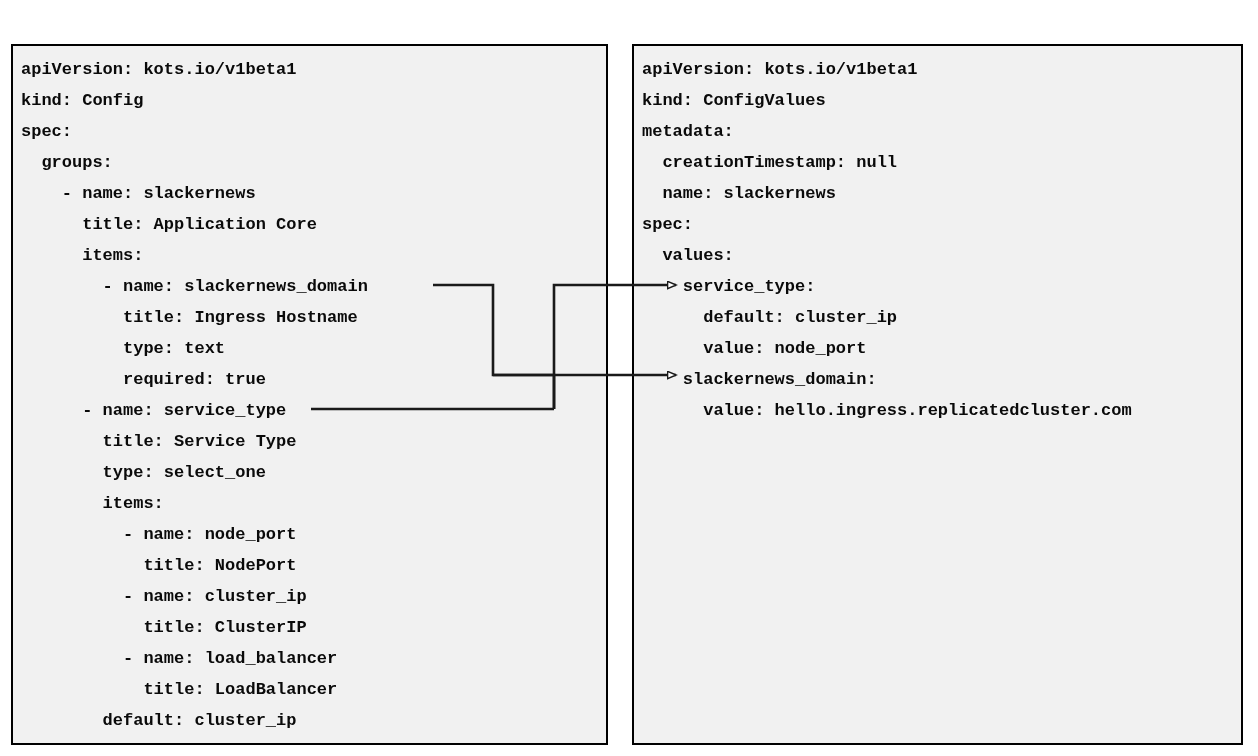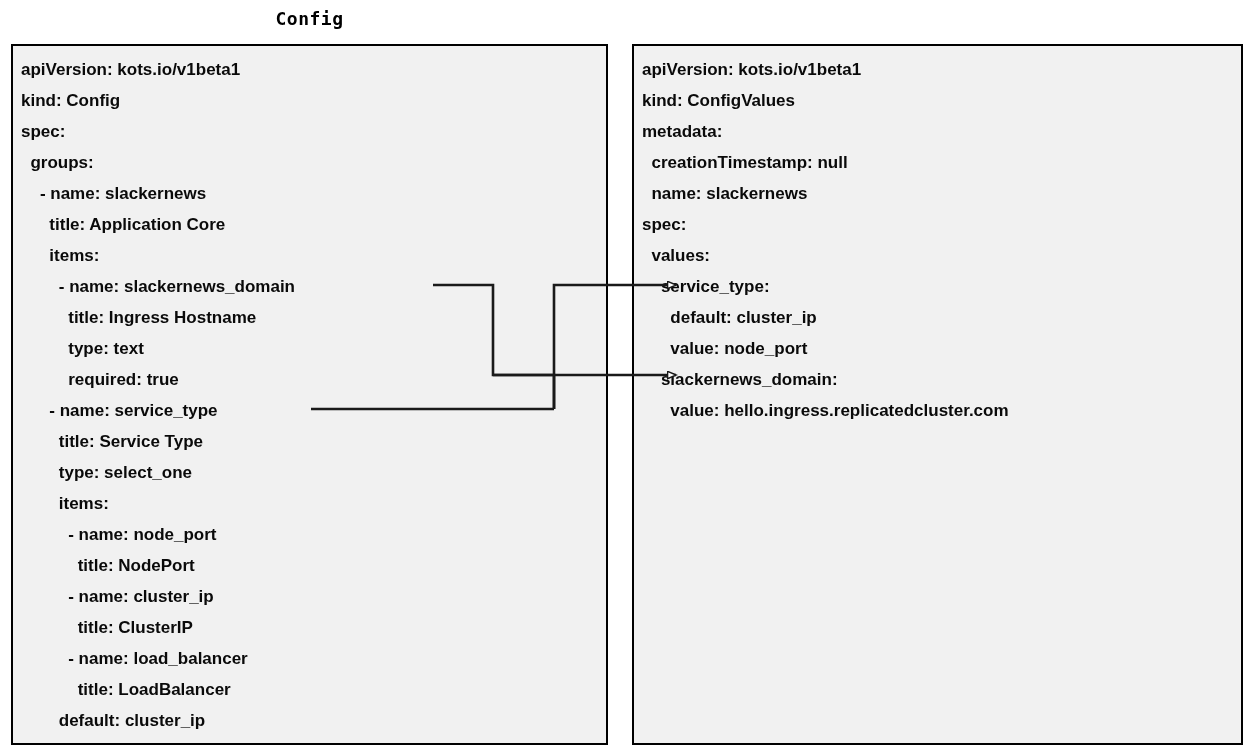--- a/index.html
+++ b/index.html
@@ -51,21 +51,21 @@
   #panel-values {
     left: 632px; top: 44px;
     width: 611px; height: 701px;
   }
 
   
   .yaml {
     position: absolute;
     left: 8px;
     top: 8px;
-    font-family: Liberation Sans, sans-serif;
+    font-family: Liberation Mono, monospace;
     font-size: 17px;
     font-weight: bold;
     color: #0a0a0a;
     line-height: 31px;
     white-space: pre;
     letter-spacing: 0px;
   }
   .yaml .line {
     height: 31px;
     white-space: pre;
@@ -78,21 +78,20 @@
     width: 1258px;
     height: 756px;
     pointer-events: none;
   }
 </style>
 </head>
 <body>
 
 <div class="canvas">
 
-  <div class="panel-title" id="title-config">Config</div>
 
 
   <div class="panel" id="panel-config">
     <div class="yaml" id="yaml-left"><div class="line">apiVersion: kots.io/v1beta1</div><div class="line">kind: Config</div><div class="line">spec:</div><div class="line">  groups:</div><div class="line">    - name: slackernews</div><div class="line">      title: Application Core</div><div class="line">      items:</div><div class="line">        - name: slackernews_domain</div><div class="line">          title: Ingress Hostname</div><div class="line">          type: text</div><div class="line">          required: true</div><div class="line">      - name: service_type</div><div class="line">        title: Service Type</div><div class="line">        type: select_one</div><div class="line">        items:</div><div class="line">          - name: node_port</div><div class="line">            title: NodePort</div><div class="line">          - name: cluster_ip</div><div class="line">            title: ClusterIP</div><div class="line">          - name: load_balancer</div><div class="line">            title: LoadBalancer</div><div class="line">        default: cluster_ip</div></div>
   </div>
 
   <div class="panel" id="panel-values">
     <div class="yaml" id="yaml-right"><div class="line">apiVersion: kots.io/v1beta1</div><div class="line">kind: ConfigValues</div><div class="line">metadata:</div><div class="line">  creationTimestamp: null</div><div class="line">  name: slackernews</div><div class="line">spec:</div><div class="line">  values:</div><div class="line">    service_type:</div><div class="line">      default: cluster_ip</div><div class="line">      value: node_port</div><div class="line">    slackernews_domain:</div><div class="line">      value: hello.ingress.replicatedcluster.com</div></div>
   </div>
 

